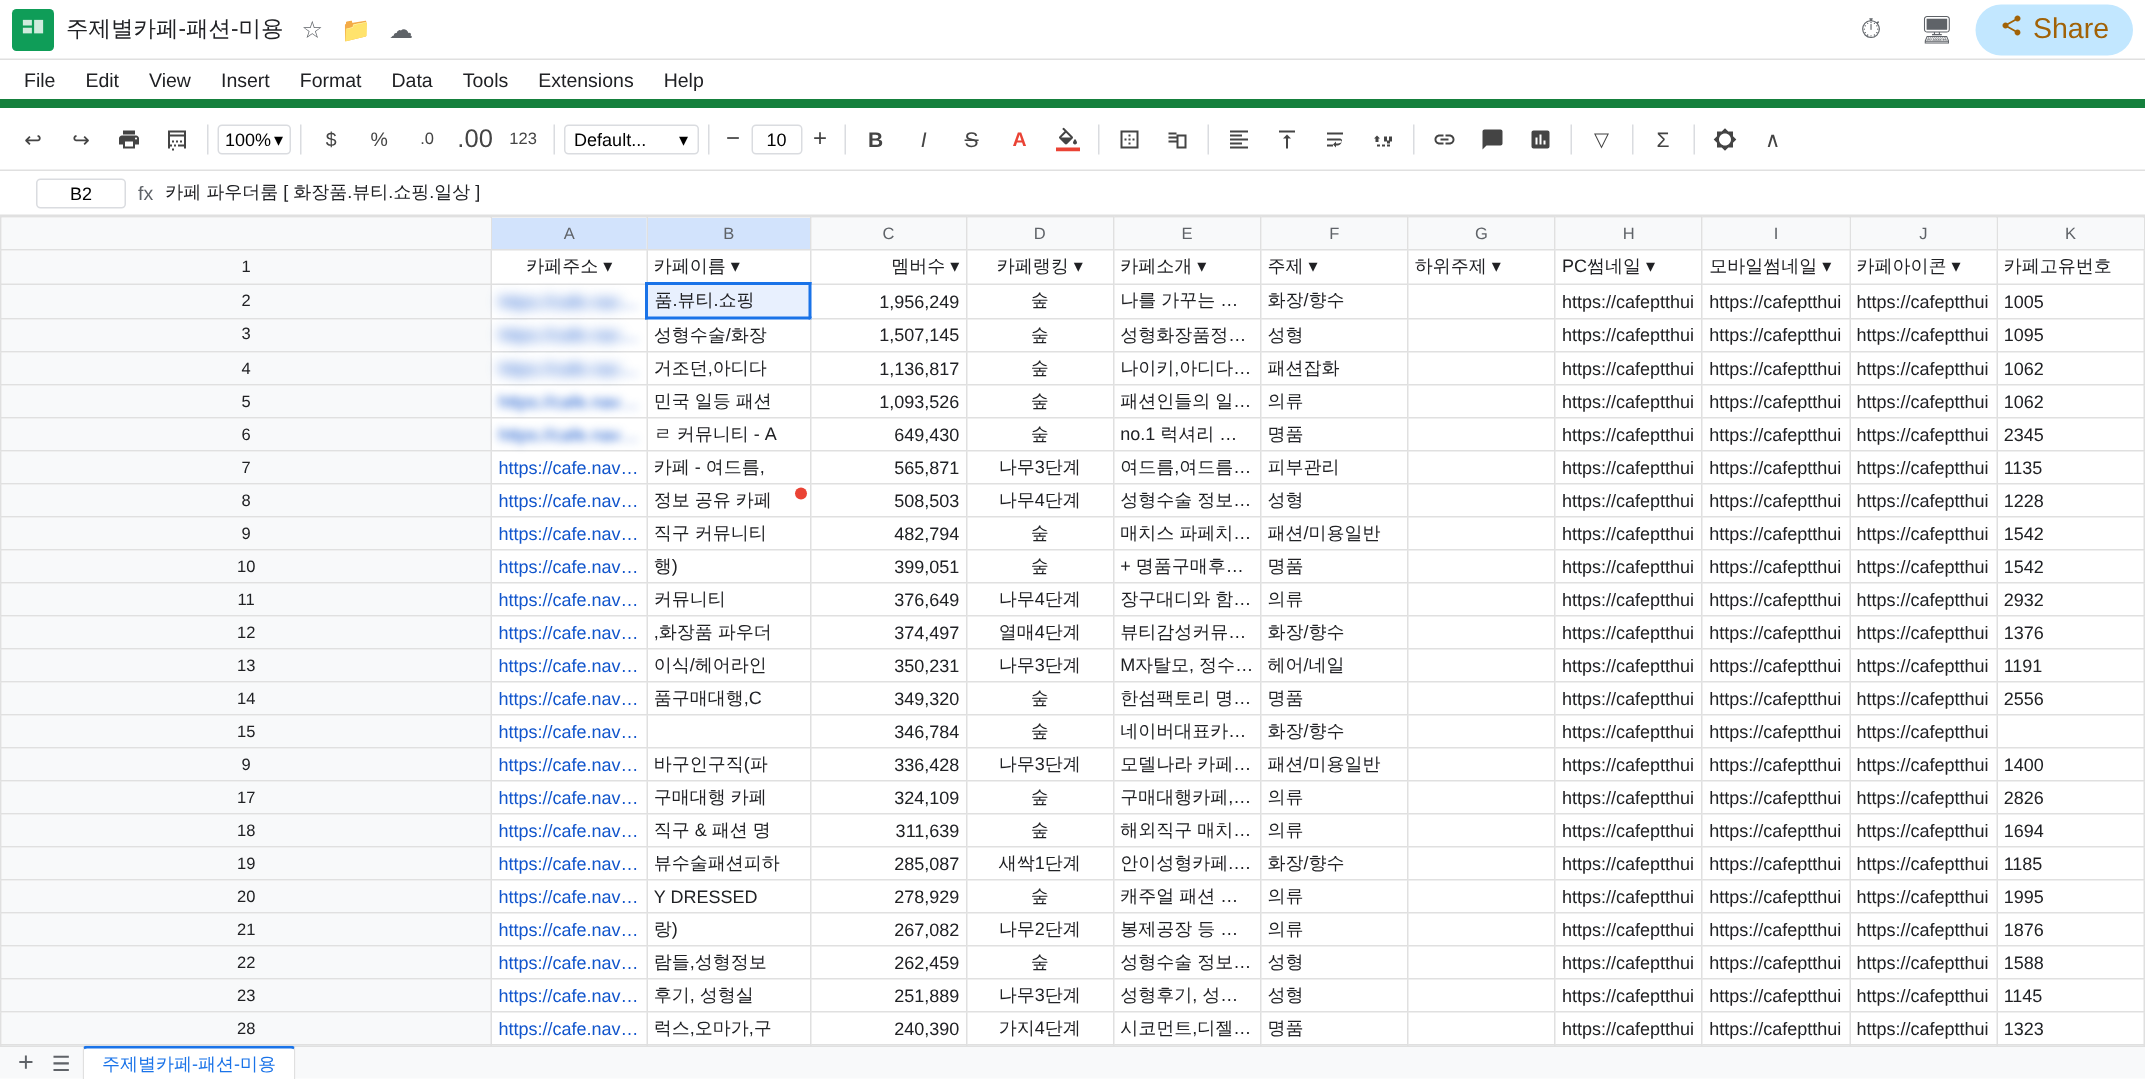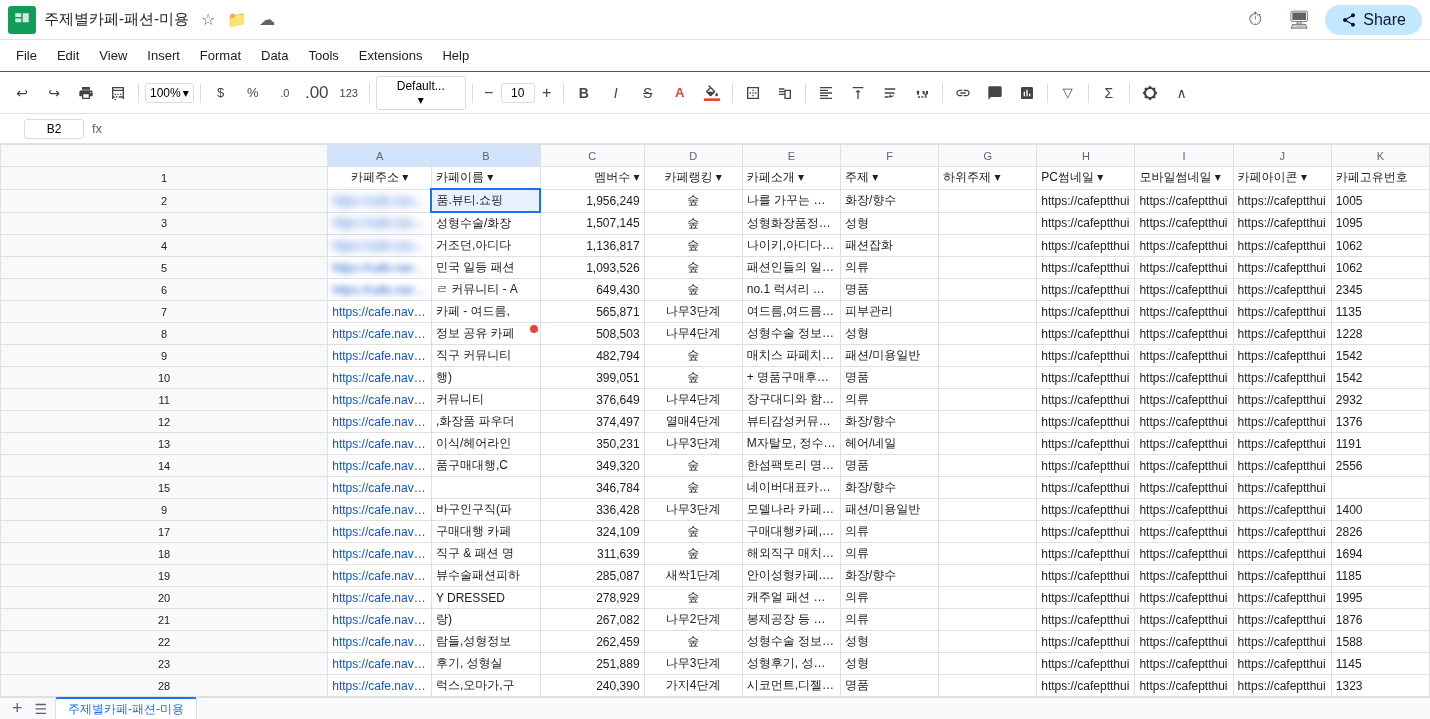--- a/index.html
+++ b/index.html
@@ -22,40 +22,40 @@
       color: white; font-weight: bold; font-size: 14px;
     }
     #file-title { font-size: 15px; font-weight: 500; color: #202124; }
     .title-icon { color: #5f6368; font-size: 16px; margin-left: 4px; cursor: pointer; }
     .spacer { flex: 1; }
     #share-btn {
       background: #c2e7ff;
       border: none;
       border-radius: 20px;
       padding: 6px 16px;
-      font-size: 16px;
+      font-size: 19px;
       font-weight: 500;
-      color: #0f172a;
+      color: #a16207;
       cursor: pointer;
-      display: flex; align-items: center; gap: 6px;
+      display: flex; align-items: flex-start; gap: 6px;
     }
     #history-icon, #screen-icon { 
       width: 36px; height: 36px; border-radius: 50%; 
       display: flex; align-items: center; justify-content: center;
       color: #5f6368; font-size: 18px; cursor: pointer;
     }
     
     
     #menu-bar {
       display: flex;
       align-items: center;
       padding: 2px 8px;
       height: 32px;
       gap: 4px;
-      border-bottom: 1px solid #15803d;
+      border-bottom: 6px solid #15803d;
     }
     .menu-item {
       padding: 3px 8px;
       font-size: 13px;
       color: #202124;
       cursor: pointer;
       border-radius: 3px;
     }
     
     
@@ -78,21 +78,20 @@
     .tb-zoom {
       display: flex; align-items: center;
       border: 1px solid #dadce0; border-radius: 3px;
       padding: 2px 4px; font-size: 12px; gap: 2px;
     }
     .tb-font-select {
       border: 1px solid #dadce0; border-radius: 3px;
       padding: 2px 6px; font-size: 12px; min-width: 90px;
       display: flex; align-items: center; justify-content: space-between;
       cursor: pointer;
-      flex-direction: column;
     }
     .tb-font-size {
       display: flex; align-items: center;
       gap: 2px;
     }
     .font-size-box {
       border: 1px solid #dadce0; border-radius: 3px;
       width: 34px; text-align: center;
       padding: 2px 2px; font-size: 12px;
     }
@@ -365,20 +364,21 @@
     <svg width="16" height="16" viewBox="0 0 24 24" fill="#444">
         <path d="M20 8.69V4h-4.69L12 .69 8.69 4H4v4.69L.69 12 4 15.31V20h4.69L12 23.31 15.31 20H20v-4.69L23.31 12 20 8.69zM12 18c-3.31 0-6-2.69-6-6s2.69-6 6-6 6 2.69 6 6-2.69 6-6 6z"></path>
       </svg>
   </button>
   <button class="tb-btn" style="font-size:14px;">∧</button>
 </div>
 
 <div id="formula-bar">
   <div id="cell-ref">B2</div>
   <span id="formula-fx">fx</span>
+  <span id="formula-content">카페 파우더룸 [ 화장품.뷰티.쇼핑.일상 ]</span>
 </div>
 
 <div id="spreadsheet-container">
   <div id="spreadsheet-scroll">
     <table id="sheet-table">
       <thead>
 
         <tr id="col-headers">
           <th class="row-num"></th>
           <th class="col-a col-header-active">A</th>

